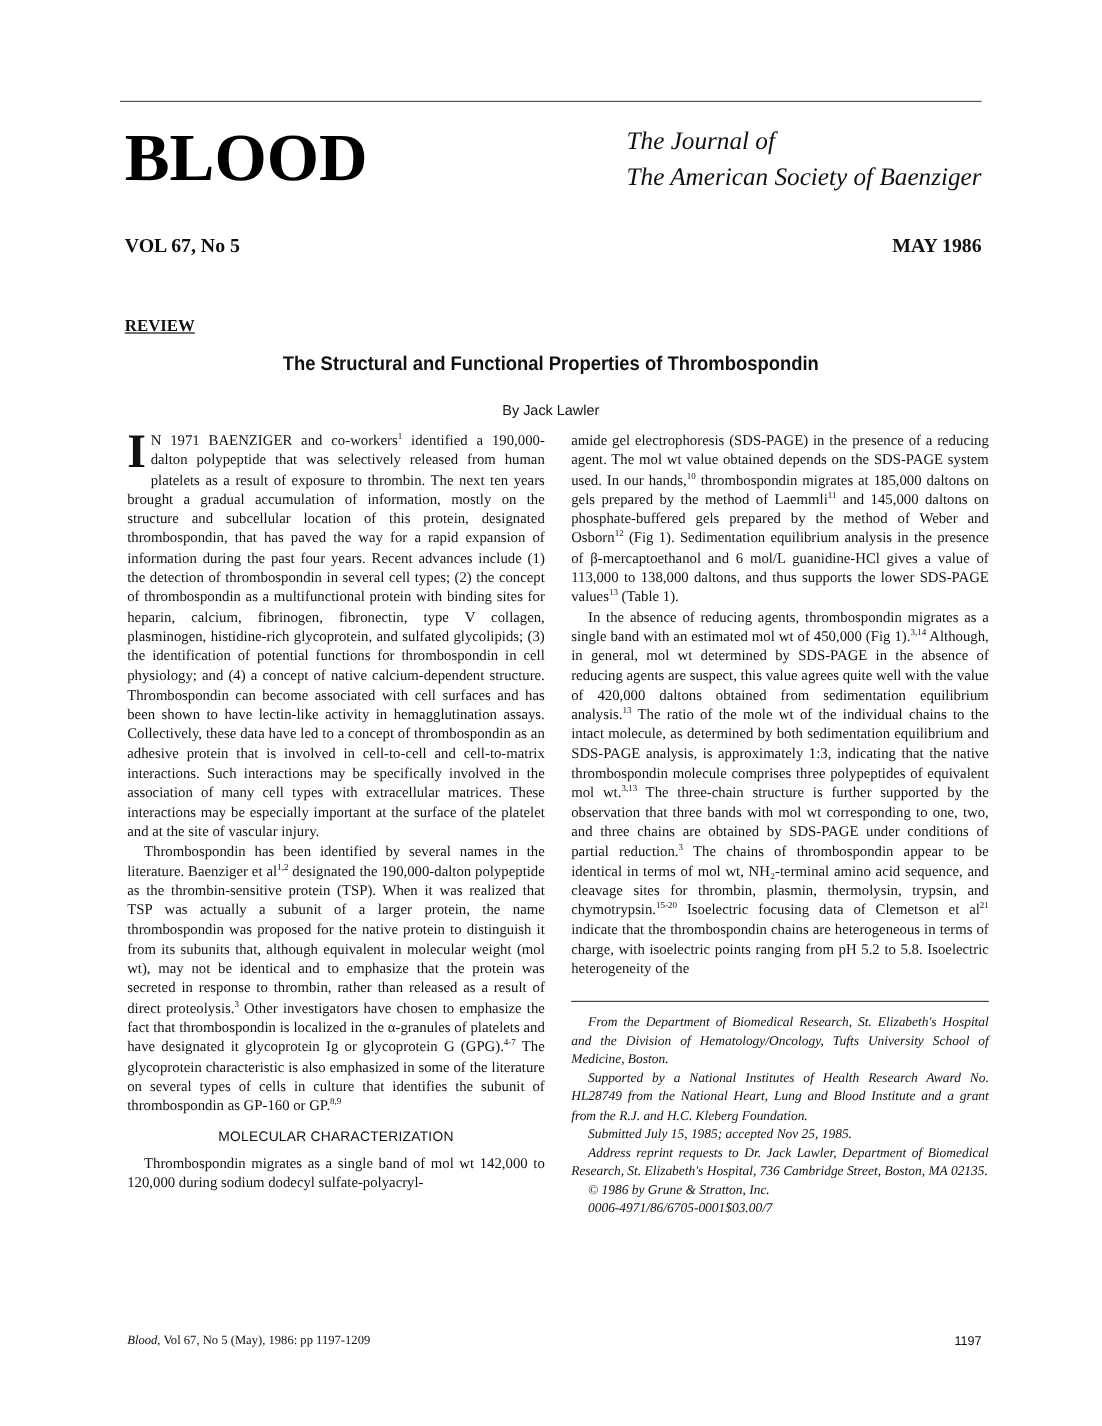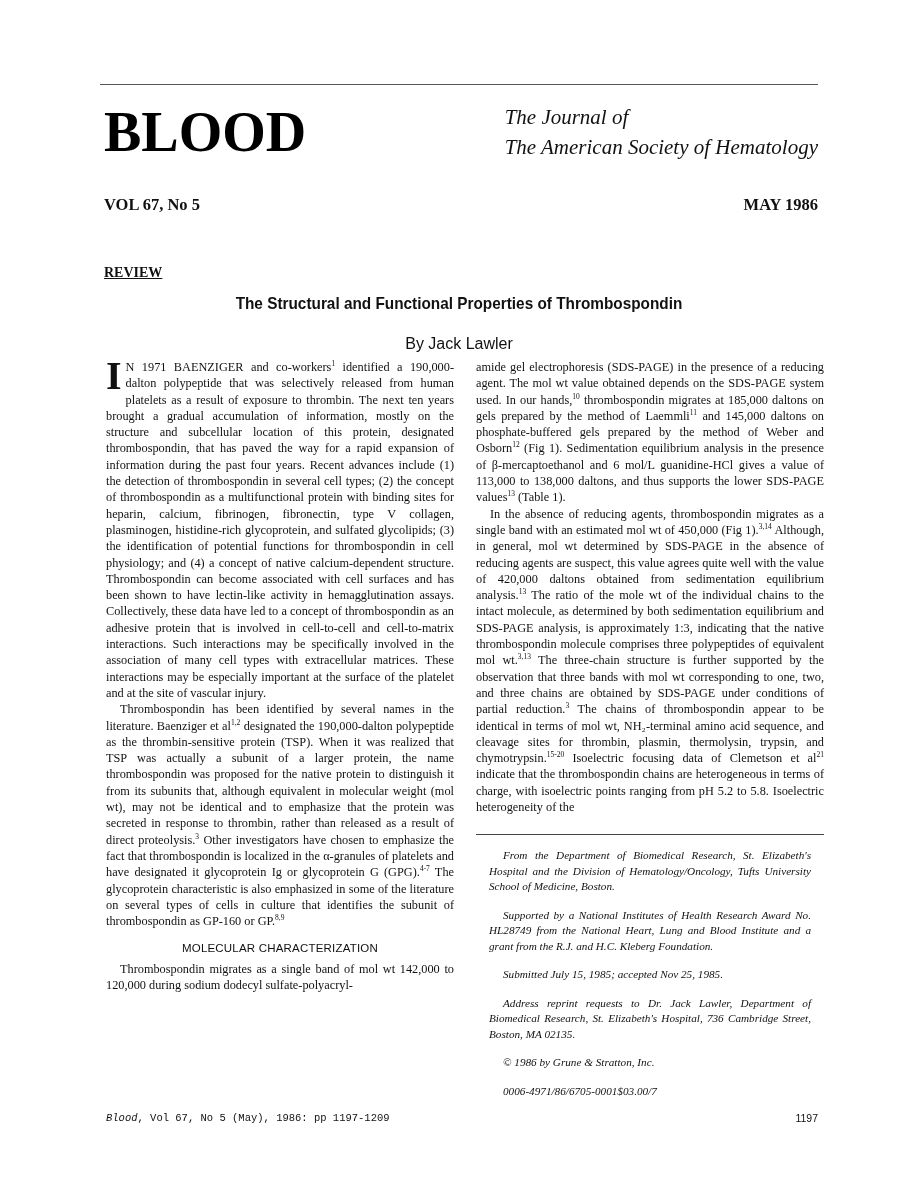--- a/index.html
+++ b/index.html
@@ -4,45 +4,45 @@
 <style>
   html, body { margin: 0; padding: 0; background: #ffffff; }
   body { width: 918px; height: 1188px; position: relative; overflow: hidden; color: #111; font-family: "Liberation Serif", serif; }
   .top-rule { position: absolute; left: 100px; top: 84px; width: 718px; height: 0; border-top: 1.5px solid #555; }
   .masthead-title { position: absolute; left: 104px; top: 104px; font-family: "Liberation Serif", serif; font-weight: bold; font-size: 56px; letter-spacing: 0px; line-height: 1; color: #000; }
   .masthead-sub { position: absolute; right: 100px; top: 102px; text-align: left; font-style: italic; font-size: 21px; line-height: 30px; color: #111; }
   .vol { position: absolute; left: 104px; top: 195px; font-weight: bold; font-size: 16.5px; }
   .date { position: absolute; right: 100px; top: 195px; font-weight: bold; font-size: 16.5px; }
   .section-label { position: absolute; left: 104px; top: 265px; font-weight: bold; font-size: 14px; text-decoration: underline; }
   .article-title { position: absolute; left: 0; width: 918px; top: 294px; text-align: center; font-family: "Liberation Sans", sans-serif; font-weight: bold; font-size: 16.5px; transform: scaleX(0.93); }
-  .byline { position: absolute; left: 0; width: 918px; top: 335px; text-align: center; font-family: "Liberation Sans", sans-serif; font-size: 16px; }
+  .byline { position: absolute; left: 0; width: 918px; top: 335px; text-align: center; font-family: "Liberation Sans", sans-serif; font-size: 12px; }
   .col { position: absolute; top: 359px; width: 348px; font-size: 12.3px; line-height: 16.3px; text-align: justify; }
   .col-left { left: 106px; }
   .col-right { left: 476px; }
   .col p { margin: 0; }
   .col p.indent { text-indent: 14px; }
   .dropcap { float: left; font-size: 40px; line-height: 32px; font-weight: bold; margin: 1px 4px 0 0; }
   sup { font-size: 7.5px; line-height: 0; vertical-align: 5px; }
   .subhead { text-align: center; font-family: "Liberation Sans", sans-serif; font-size: 11.5px; margin: 11px 0 4px 0; letter-spacing: 0.2px; }
   .fn-rule { margin: 19px 0 10px 0; border-top: 1px solid #444; }
   .footnotes { font-style: italic; font-size: 11.2px; line-height: 15.5px; text-align: justify; }
-  .footnotes p { margin: 13px; text-indent: 14px; }
-  .footer-left { position: absolute; left: 106px; top: 1112px; font-family: Liberation Mono, monospace; font-size: 10.5px; }
+  .footnotes p { margin: 0; text-indent: 14px; }
+  .footer-left { position: absolute; left: 106px; top: 1112px; font-family: Liberation Serif, serif; font-size: 10.5px; }
   .footer-left .j { font-style: italic; }
   .footer-right { position: absolute; right: 100px; top: 1112px; font-family: "Liberation Sans", sans-serif; font-size: 10.5px; }
 </style>
 </head>
 <body>
 
 <div class="top-rule"></div>
 
 <div class="masthead-title">BLOOD</div>
 <div class="masthead-sub">
   <div>The Journal of</div>
-  <div>The American Society of Hematology</div>
+  <div>The American Society of Baenziger</div>
 </div>
 <div class="vol">VOL 67, No 5</div>
 <div class="date">MAY 1986</div>
 
 <div class="section-label">REVIEW</div>
 <div class="article-title">The Structural and Functional Properties of Thrombospondin</div>
 <div class="byline">By Jack Lawler</div>
 
 <div class="col col-left">
   <p><span class="dropcap">I</span><span>N 1971 BAENZIGER and co-workers</span><sup>1</sup><span> identified a 190,000-dalton polypeptide that was selectively released from human platelets as a result of exposure to thrombin. The next ten years brought a gradual accumulation of information, mostly on the structure and subcellular location of this protein, designated thrombospondin, that has paved the way for a rapid expansion of information during the past four years. Recent advances include (1) the detection of thrombospondin in several cell types; (2) the concept of thrombospondin as a multifunctional protein with binding sites for heparin, calcium, fibrinogen, fibronectin, type V collagen, plasminogen, histidine-rich glycoprotein, and sulfated glycolipids; (3) the identification of potential functions for thrombospondin in cell physiology; and (4) a concept of native calcium-dependent structure. Thrombospondin can become associated with cell surfaces and has been shown to have lectin-like activity in hemagglutination assays. Collectively, these data have led to a concept of thrombospondin as an adhesive protein that is involved in cell-to-cell and cell-to-matrix interactions. Such interactions may be specifically involved in the association of many cell types with extracellular matrices. These interactions may be especially important at the surface of the platelet and at the site of vascular injury.</span></p>

